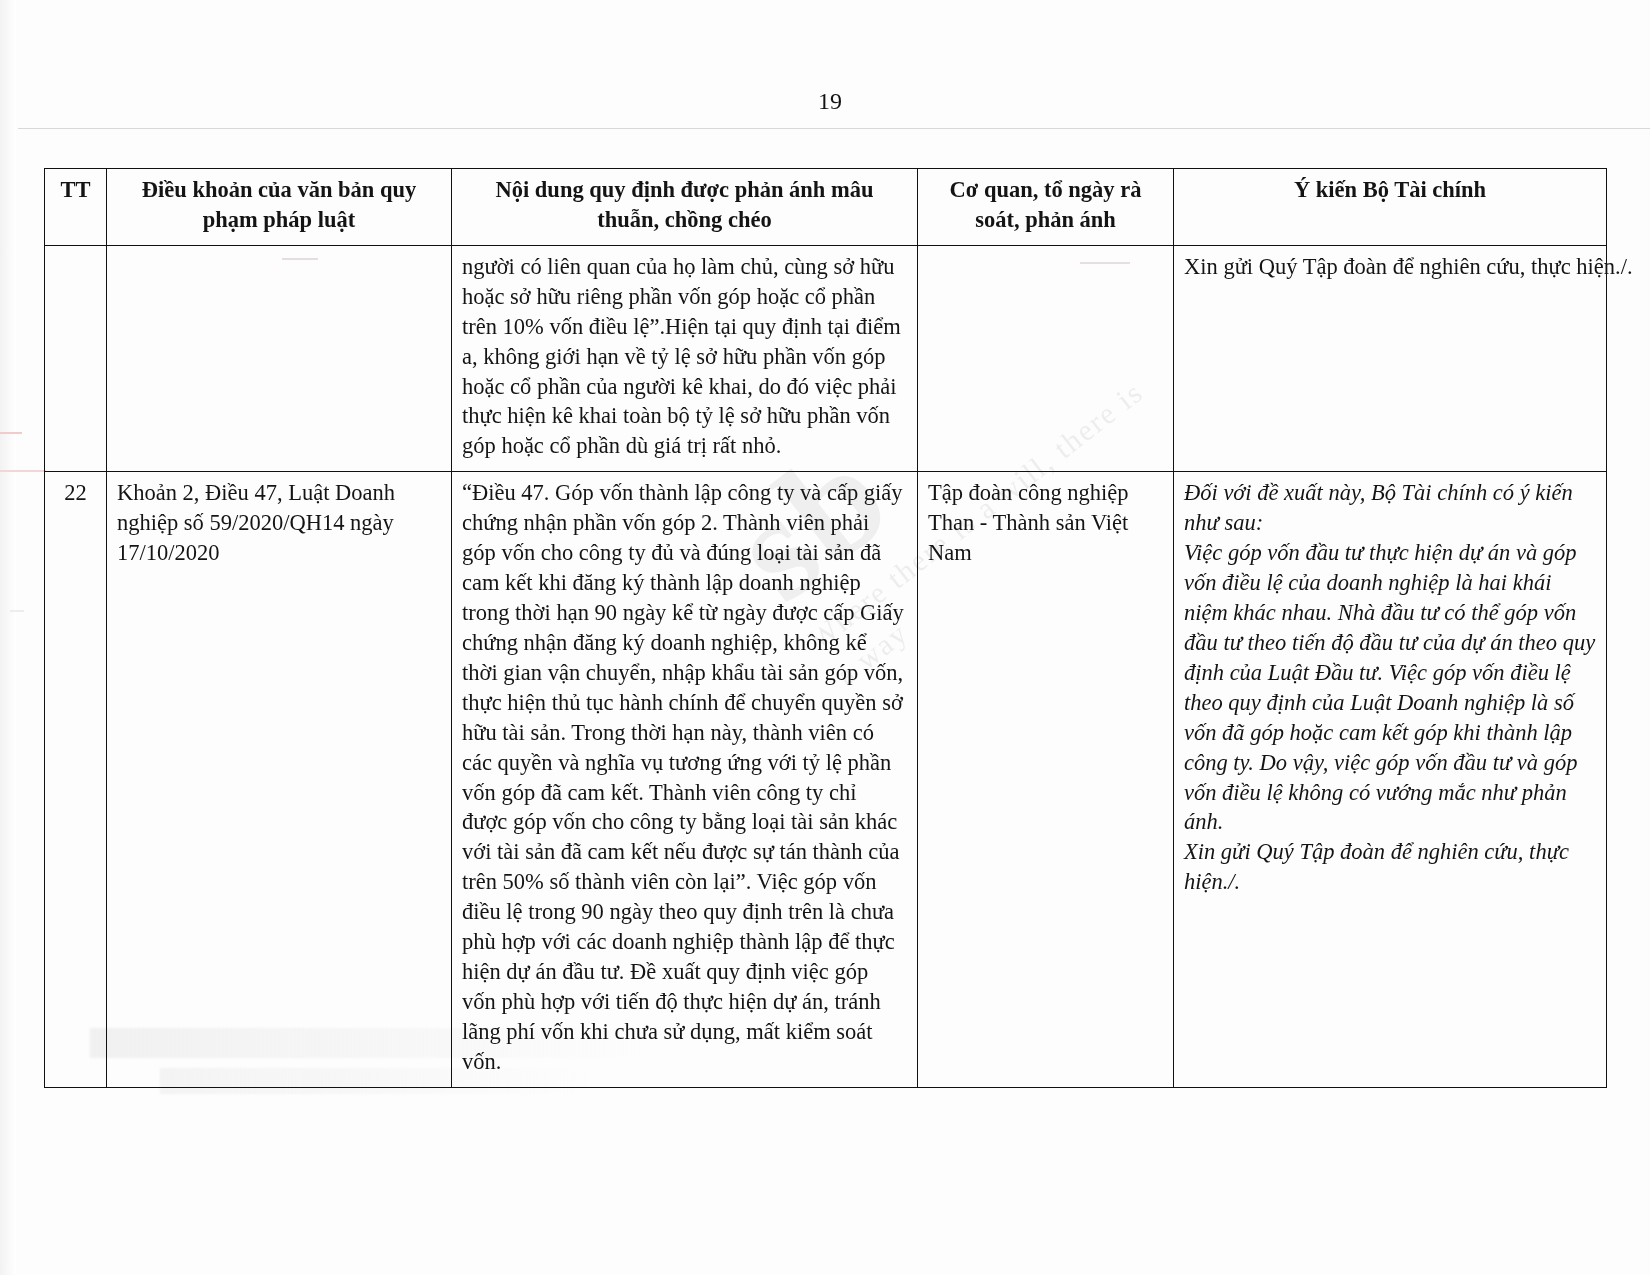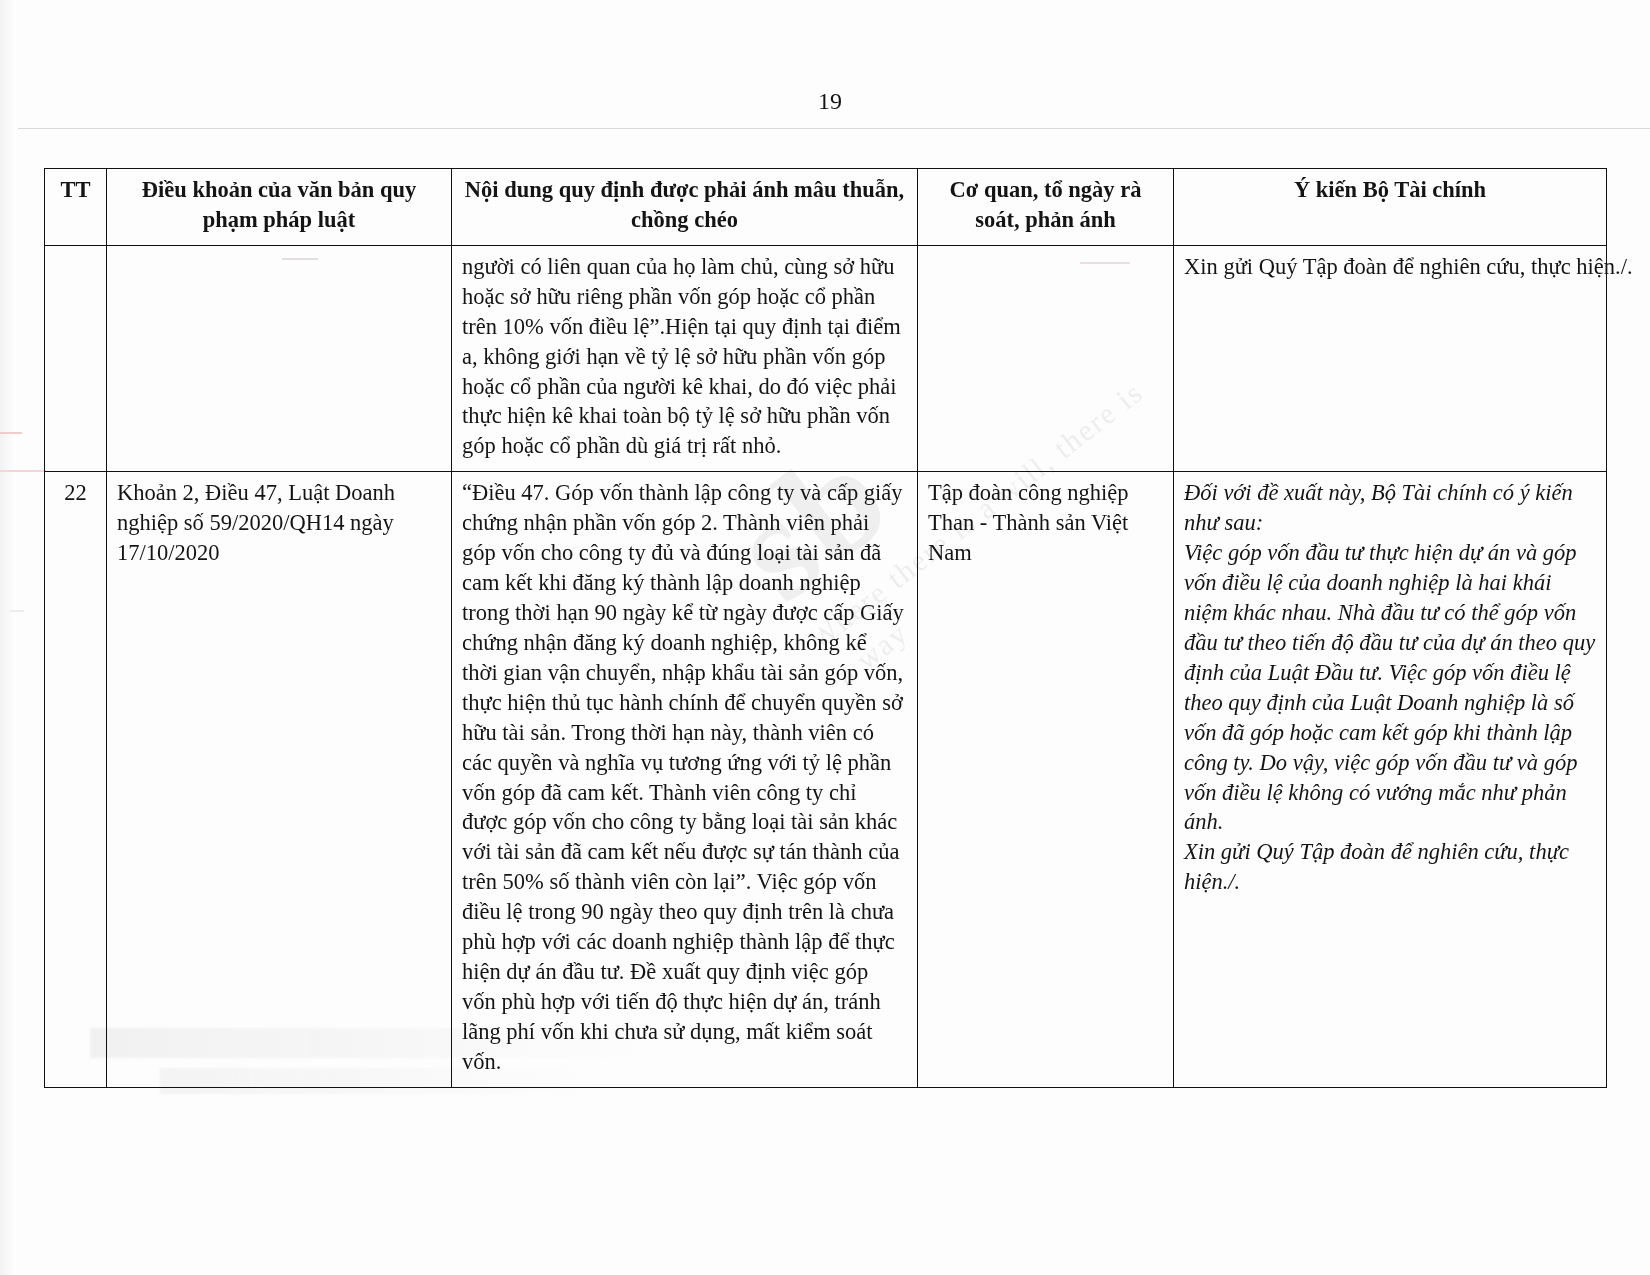--- a/index.html
+++ b/index.html
@@ -203,21 +203,21 @@
       <col class="c-tt">
       <col class="c-dieu">
       <col class="c-noidung">
       <col class="c-coquan">
       <col class="c-ykien">
     </colgroup>
     <thead>
       <tr>
         <th>TT</th>
         <th>Điều khoản của văn bản quy phạm pháp luật</th>
-        <th>Nội dung quy định được phải ánh mâu thuẫn, chồng chéo</th>
+        <th>Nội dung quy định được phản ánh mâu thuẫn, chồng chéo</th>
         <th>Cơ quan, tổ ngày rà soát, phản ánh</th>
         <th>Ý kiến Bộ Tài chính</th>
       </tr>
     </thead>
     <tbody>
       <tr class="row-cont">
         <td class="cell-tt"></td>
         <td class="cell-text"></td>
         <td class="cell-text">người có liên quan của họ làm chủ, cùng sở hữu hoặc sở hữu riêng phần vốn góp hoặc cổ phần trên 10% vốn điều lệ”.Hiện tại quy định tại điểm a, không giới hạn về tỷ lệ sở hữu phần vốn góp hoặc cổ phần của người kê khai, do đó việc phải thực hiện kê khai toàn bộ tỷ lệ sở hữu phần vốn góp hoặc cổ phần dù giá trị rất nhỏ.</td>
         <td class="cell-text"></td>

